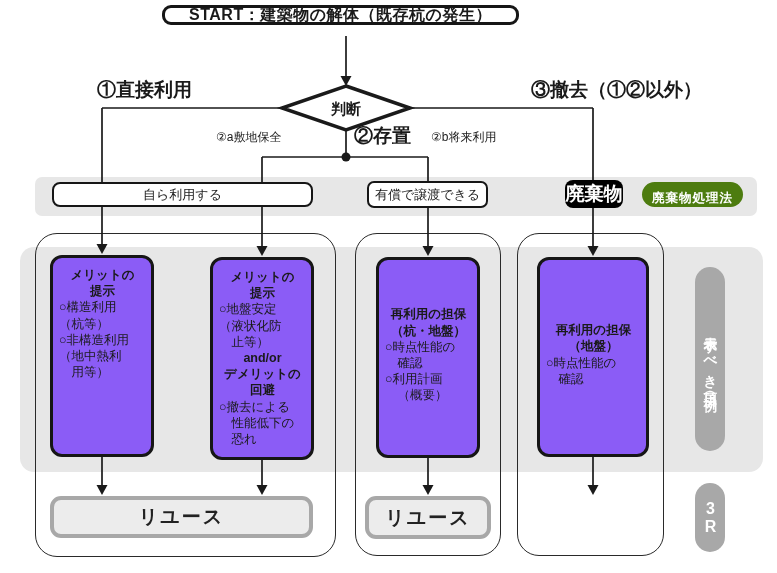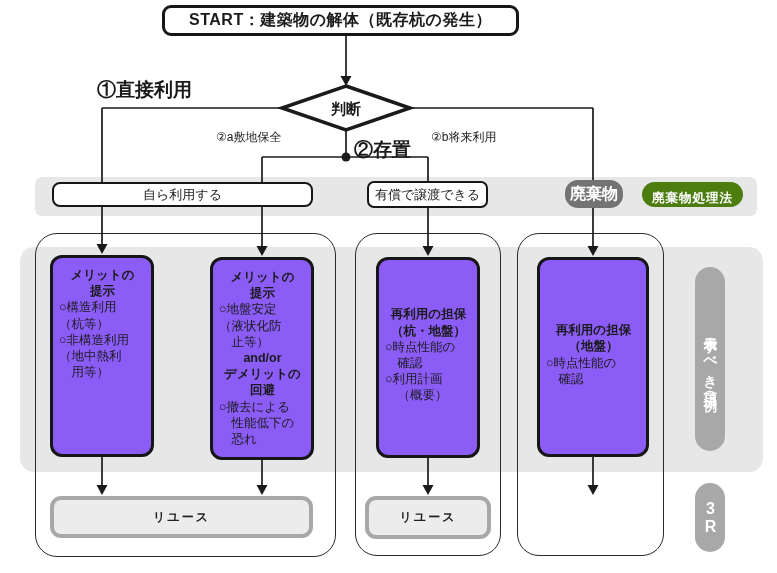--- a/index.html
+++ b/index.html
@@ -20,29 +20,29 @@
           display:flex; align-items:center; justify-content:center;
           font-size:13px; }
   .start-box { background:#fff; border:3px solid #161616; border-radius:9px;
           display:flex; align-items:center; justify-content:center;
           font-size:16px; font-weight:bold; letter-spacing:.5px; }
   .content-box { background:#8b5cf6; border:3px solid #161616; border-radius:12px;
           font-size:12.5px; line-height:16.2px; padding:9px 5px 5px 6px; }
   .content-box.centered { display:flex; flex-direction:column; justify-content:center; padding-top:0; }
   .cb-head { display:block; text-align:center; font-weight:bold; }
   .cb-line { display:block; text-align:left; white-space:pre; }
-  .black-box { background:#737373; color:#fff; border-radius:13px;
+  .black-box { background:#000000; color:#fff; border-radius:8px;
           display:flex; align-items:center; justify-content:center;
-          font-size:16px; font-weight:bold; }
+          font-size:19px; font-weight:bold; }
   .pill { background:#4d7c0f; color:#fff; border-radius:999px;
           display:flex; align-items:flex-end; justify-content:center;
           font-size:12.5px; font-weight:bold; letter-spacing:1px; }
   .outcome { background:#ececec; border:4px solid #a8a8a8; border-radius:11px;
           display:flex; align-items:center; justify-content:center;
-          font-size:12px; font-weight:bold; letter-spacing:2px; color:#222; }
+          font-size:19px; font-weight:bold; letter-spacing:2px; color:#222; }
   .vpill { background:#a8a8a8; color:#fff; border-radius:15px;
           display:flex; align-items:center; justify-content:center; }
   .vpill .vtext { writing-mode:vertical-rl; font-size:13.5px; font-weight:bold; letter-spacing:2px; }
   .vpill .vtext-upright { writing-mode:vertical-rl; text-orientation:upright;
           font-size:16px; font-weight:bold; letter-spacing:1px; }
   .lbl-big { font-size:19px; font-weight:bold; white-space:nowrap; }
   .lbl-mid { font-size:19px; font-weight:bold; white-space:nowrap; }
   .lbl-sm  { font-size:12px; white-space:nowrap; }
   .decision-label { font-size:15px; font-weight:bold; text-align:center; }
   svg { display:block; }
@@ -83,28 +83,29 @@
         <polygon points="593,256 587.5,246 598.5,246"></polygon>
         <polygon points="102,495 96.5,485 107.5,485"></polygon>
         <polygon points="262,495 256.5,485 267.5,485"></polygon>
         <polygon points="428,495 422.5,485 433.5,485"></polygon>
         <polygon points="593,495 587.5,485 598.5,485"></polygon>
       </g>
       <polygon points="346,86 410,108 346,130 282,108" fill="#fff" stroke="#1a1a1a" stroke-width="3.5"></polygon>
     </svg>
   </div>
 
-  <div class="abs start-box" style="left:162px; top:5px; width:357px; height:31px;">
+  <div class="abs start-box" style="left:162px; top:5px; width:357px; height:20px;">
     <span>START：建築物の解体（既存杭の発生）</span>
   </div>
 
   <div class="abs decision-label" style="left:316px; top:100px; width:60px;">判断</div>
 
   <div class="abs lbl-big" style="left:97px; top:77px;">①直接利用</div>
-  <div class="abs lbl-mid" style="left:354px; top:137px;">②存置</div>
+  <div class="abs lbl-big" style="left:531px; top:77px;">③撤去（①②以外）</div>
+  <div class="abs lbl-mid" style="left:354px; top:123px;">②存置</div>
   <div class="abs lbl-sm" style="left:216px; top:129px;">②a敷地保全</div>
   <div class="abs lbl-sm" style="left:431px; top:129px;">②b将来利用</div>
 
   <div class="abs wbox" style="left:52px; top:182px; width:261px; height:25px;">
     <span>自ら利用する</span>
   </div>
   <div class="abs wbox" style="left:367px; top:181px; width:121px; height:27px; border-radius:7px;">
     <span>有償で譲渡できる</span>
   </div>
   <div class="abs black-box" style="left:565px; top:180px; width:58px; height:28px;">

